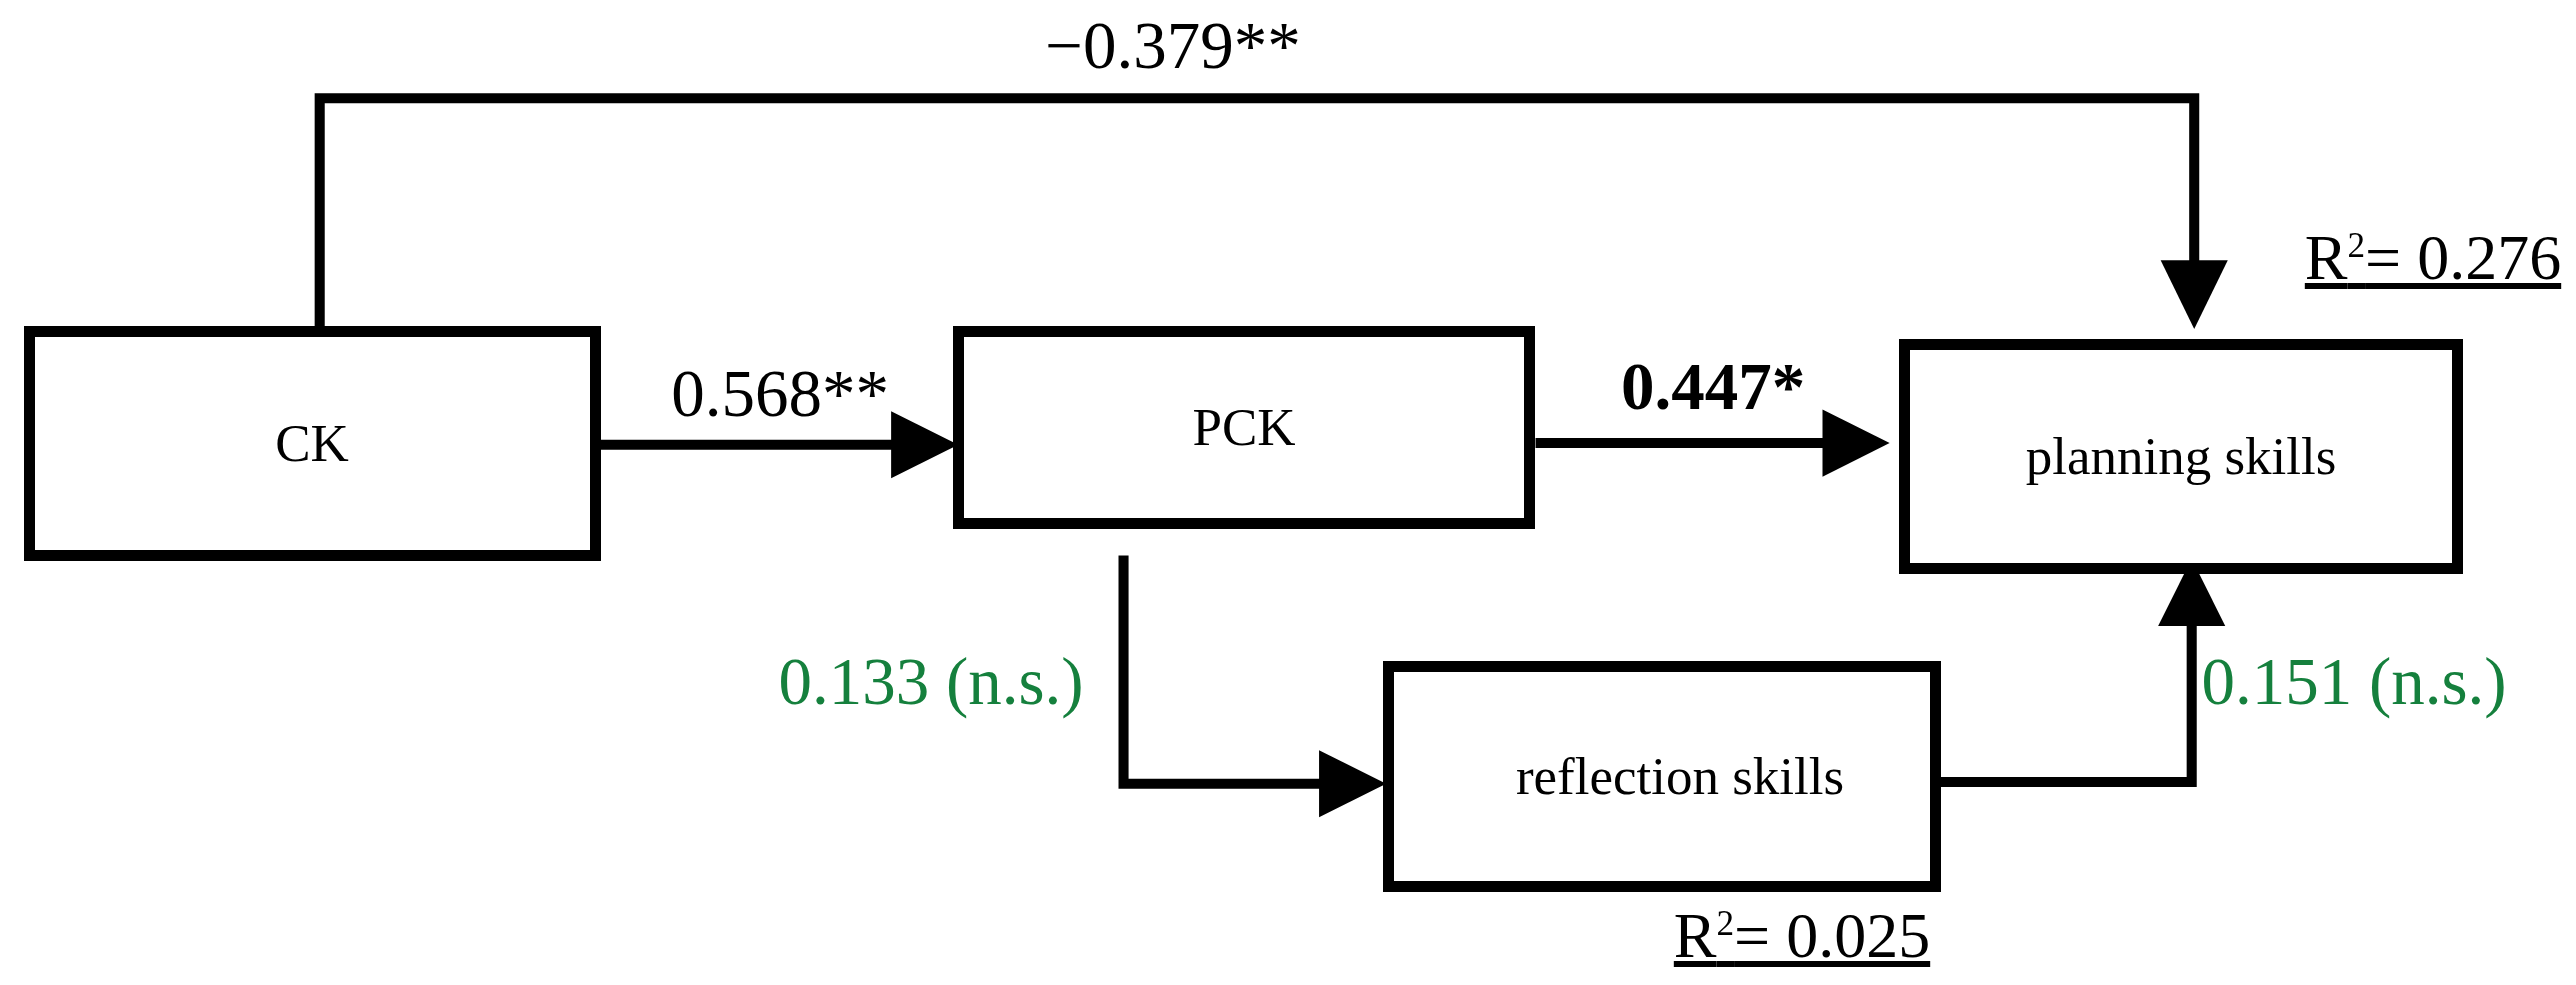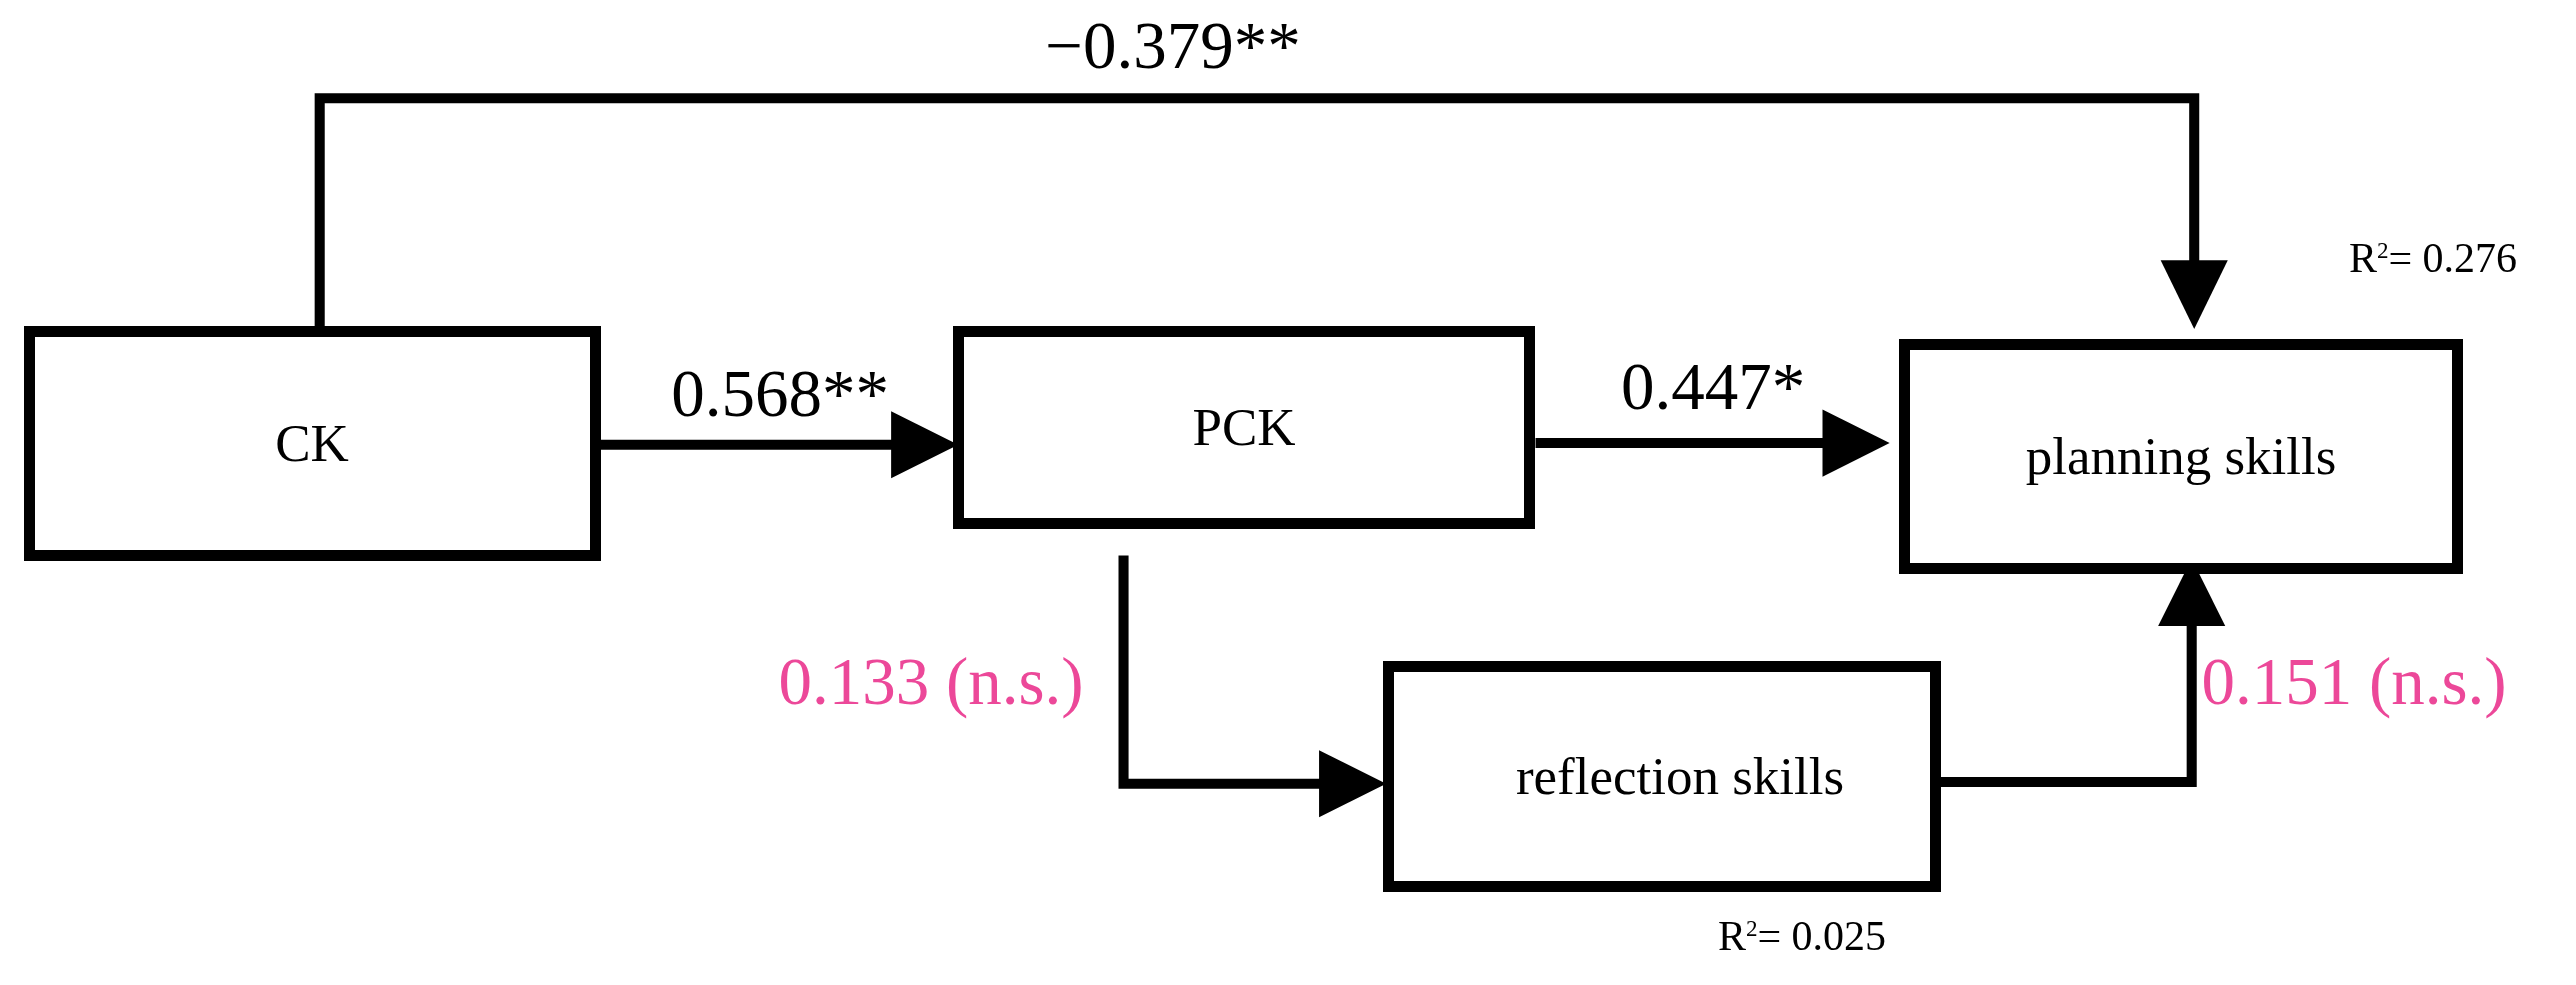--- a/index.html
+++ b/index.html
@@ -31,33 +31,34 @@
   .node-reflection{ left: 1383px; top: 661px; width: 558px; height: 231px; padding-left: 36px; }
   .edge-label {
     position: absolute;
     transform: translate(-50%, -50%);
     font-size: 67px;
     line-height: 1;
     white-space: nowrap;
     color: #000000;
     text-align: right;
   }
-  .edge-label.ns { color: #ec4899; }
+  .edge-label.ns { color: #15803d; }
   .lbl-top        { left: 1173px; top: 45px;  }
   .lbl-ck-pck     { left: 780px;  top: 393px; }
-  .lbl-pck-plan   { left: 1713px; top: 386px; }
+  .lbl-pck-plan   { left: 1713px; top: 386px; font-weight: bold; }
   .lbl-pck-refl   { left: 931px; top: 681px; }
   .lbl-refl-plan  { left: 2354px; top: 681px; }
   .r2-label {
     position: absolute;
     transform: translate(-50%, -50%);
-    font-size: 42px;
+    font-size: 64px;
     line-height: 1;
     white-space: nowrap;
     color: #000000;
+    text-decoration: underline;
   }
   .r2-plan { left: 2433px; top: 258px; }
   .r2-refl { left: 1802px; top: 936px; }
   .r2-label sup {
     font-size: 0.55em;
     vertical-align: 0.62em;
     line-height: 0;
   }
   svg path, svg polyline { fill: none; stroke: #000000; stroke-width: 12; }
   svg polygon { fill: #000000; stroke: none; }

